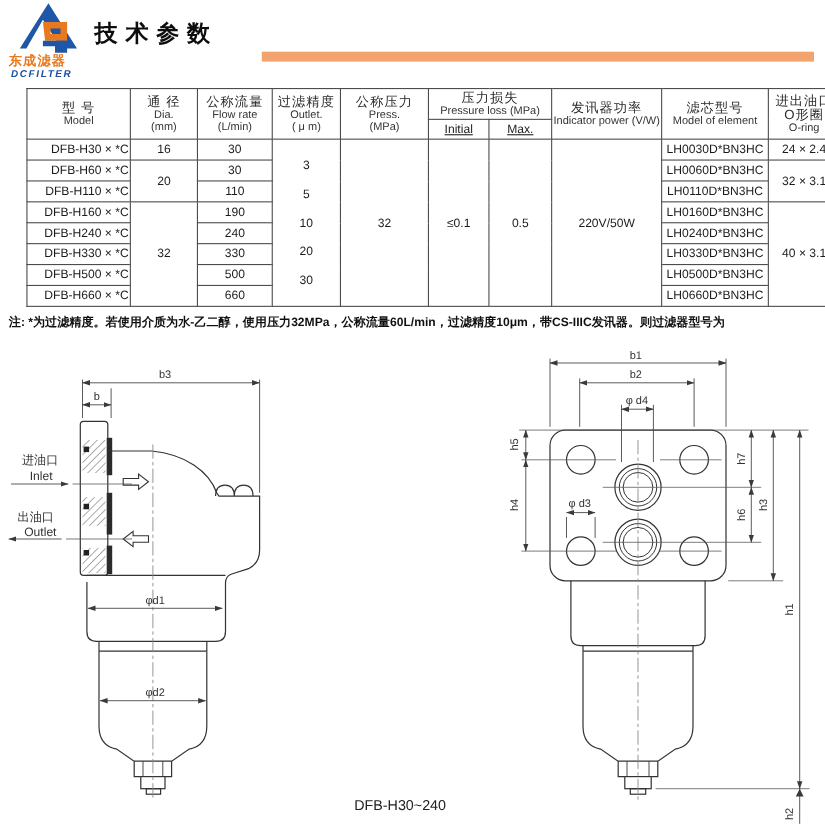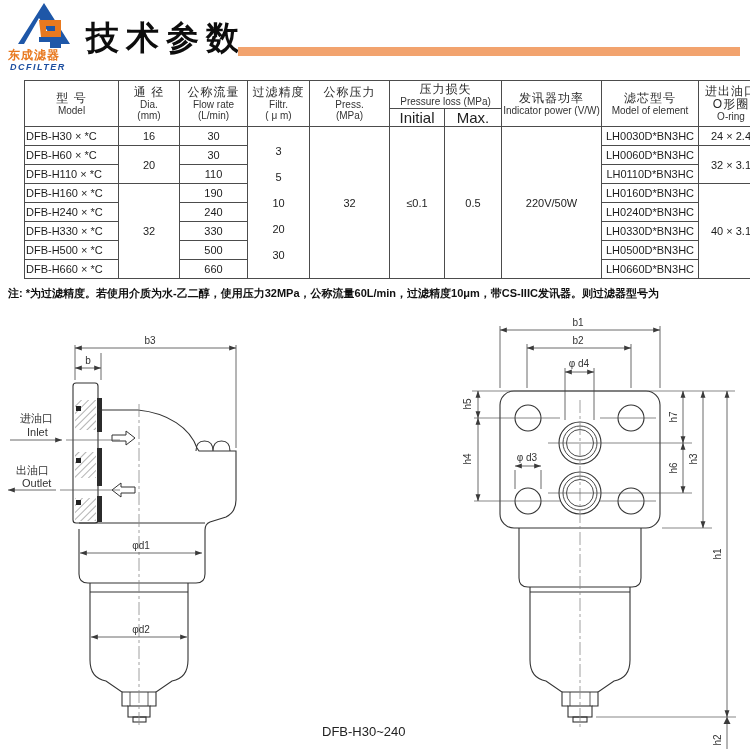--- a/index.html
+++ b/index.html
@@ -1,34 +1,34 @@
 <!DOCTYPE html>
 <html><head>
 <meta charset="utf-8">
 <style>
   html,body{margin:0;padding:0;background:#fff;}
   #page{position:relative;width:750px;height:750px;background:#fff;overflow:hidden;
         font-family:"Liberation Sans","DejaVu Sans",sans-serif;color:#222;}
   
   #logo{position:absolute;left:6px;top:2px;width:80px;height:72px;}
-  #title{position:absolute;left:86px;top:16px;font-size:33px;font-weight:900;
+  #title{position:absolute;left:86px;top:16px;font-size:21px;font-weight:900;
          letter-spacing:7px;color:#0d0d0d;font-family:"DejaVu Sans","Liberation Sans",sans-serif;}
   #accent-bar{position:absolute;left:238px;top:47px;width:502px;height:9px;}
   
   #spec-table-wrap{position:absolute;left:24px;top:80px;width:739px;}
   table{border-collapse:collapse;table-layout:fixed;width:739px;}
   th,td{border:1px solid #4c4c4c;text-align:center;vertical-align:middle;
         padding:0 1px;font-weight:normal;overflow:hidden;}
   thead tr.h1 th{height:27px;}
-  thead tr.h2 th{height:17px;font-size:15px;color:#222;}
+  thead tr.h2 th{height:17px;font-size:11px;color:#222;text-decoration:underline;}
   tbody tr{height:19px;}
   tbody td{font-size:11px;color:#1c1c1c;text-align:center;}
   .cn{display:block;font-size:12px;color:#2a2a2a;letter-spacing:1px;line-height:13px;}
   .en{display:block;font-size:10px;color:#333;line-height:11px;}
-  td.model-cell{text-align:left;}
+  td.model-cell{text-align:right;}
   td.filtr-cell{line-height:26px;font-size:11px;}
   
   #note{position:absolute;left:8px;top:286px;width:740px;font-size:11px;
         line-height:15px;color:#101010;font-weight:600;}
   #note .l2{padding-left:21px;}
   
   #drawing-svg{position:absolute;left:0;top:318px;}
   text{font-family:"Liberation Sans","DejaVu Sans",sans-serif;}
   .dim-t{font-size:10px;fill:#333;}
   .cap-t{font-size:13px;fill:#222;}
@@ -76,21 +76,21 @@
               <span class="en">Dia.</span>
               <span class="en">(mm)</span>
             </th>
             <th rowspan="2">
               <span class="cn">公称流量</span>
               <span class="en">Flow rate</span>
               <span class="en">(L/min)</span>
             </th>
             <th rowspan="2">
               <span class="cn">过滤精度</span>
-              <span class="en">Filtr.</span>
+              <span class="en">Outlet.</span>
               <span class="en">( μ m)</span>
             </th>
             <th rowspan="2">
               <span class="cn">公称压力</span>
               <span class="en">Press.</span>
               <span class="en">(MPa)</span>
             </th>
             <th colspan="2">
               <span class="cn">压力损失</span>
               <span class="en">Pressure loss (MPa)</span>

